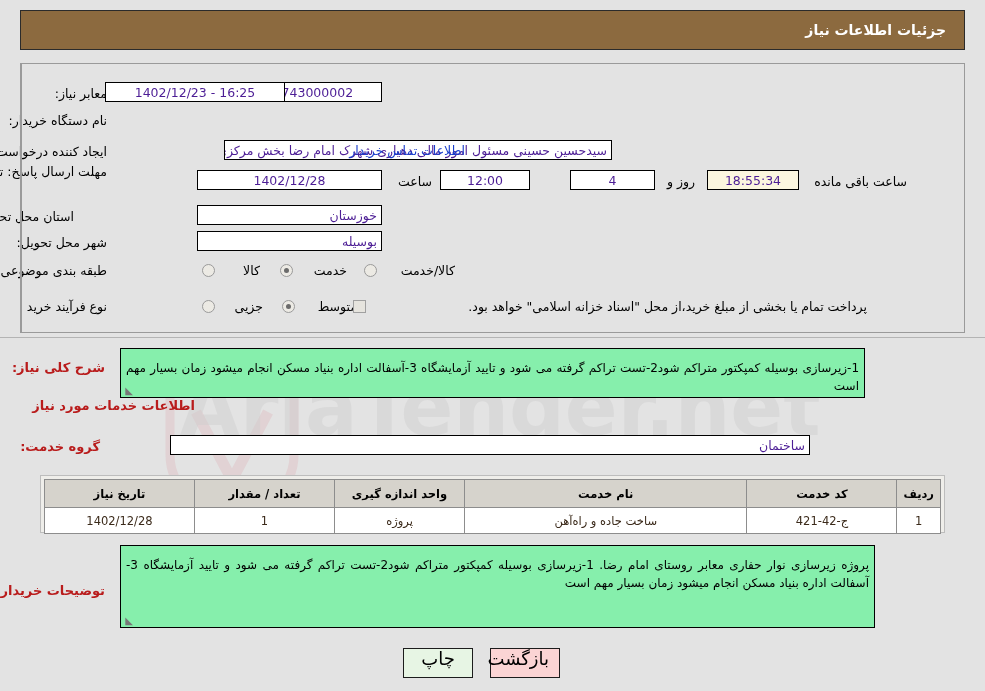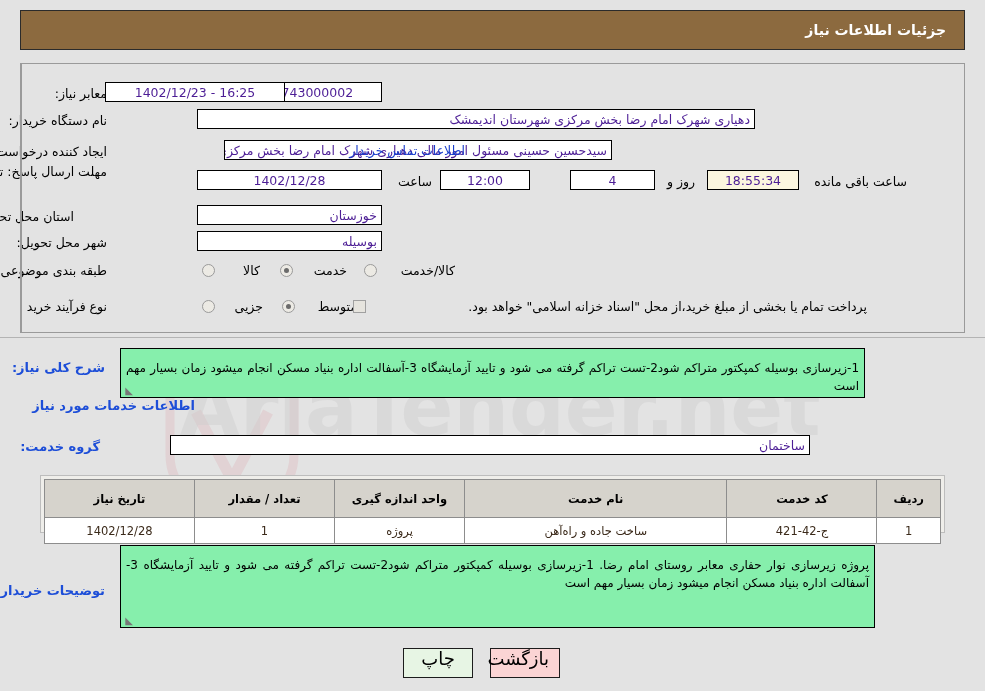--- a/index.html
+++ b/index.html
@@ -104,21 +104,21 @@
     position: absolute;
     width: 13px; height: 13px;
     border: 1px solid #a0a0a0;
     background: #e6e4de;
   }
   
   .sect-title {
     position: absolute;
     font-size: 13px;
     font-weight: bold;
-    color: #1d4ed8;
+    color: #b91c1c;
     white-space: nowrap;
   }
   .ta {
     position: absolute;
     background: #86efac;
     border: 1px solid #000;
     font-size: 12px;
     color: #000;
     line-height: 18px;
     padding: 10px 5px;
@@ -145,22 +145,22 @@
     border-collapse: collapse;
     font-size: 11.5px;
     background: #fff;
     z-index: 2;
   }
   table.grid th {
     background: #d6d3cc;
     border: 1px solid #8d8d8d;
     color: #000;
     font-weight: bold;
-    height: 38px;
-    padding: 0 16px;
+    height: 28px;
+    padding: 0 6px;
     white-space: nowrap;
     margin-top: 29px;
   }
   table.grid td {
     border: 1px solid #8d8d8d;
     height: 26px;
     padding: 0 6px;
     text-align: center;
     color: #3b2a1a;
     background: #fff;
@@ -209,21 +209,20 @@
 
   <div class="panel"></div>
 
   <div class="lbl" style="right:878px; top:86px; width:85px;">معابر نیاز:</div>
   <div class="fld" style="right:603px; top:82px; width:185px;">1102105743000002</div>
   <div class="lbl" style="right:690px; top:86px; width:0;"></div>
   <div class="lbl" style="right:703px; top:86px;">تاریخ و ساعت اعلان عمومی:</div>
   <div class="fld" style="right:700px; top:82px; width:180px;">16:25 - 1402/12/23</div>
 
   <div class="lbl" style="right:878px; top:113px;">نام دستگاه خریدار:</div>
-  <div class="fld rt" style="right:230px; top:109px; width:558px;">دهیاری شهرک امام رضا بخش مرکزی شهرستان اندیمشک</div>
 
   <div class="lbl" style="right:878px; top:144px;">ایجاد کننده درخواست:</div>
   <div class="fld rt" style="right:373px; top:140px; width:388px;">سیدحسین حسینی مسئول امور مالی دهیاری شهرک امام رضا بخش مرکزی ش</div>
   <a class="link" style="right:520px; top:143px;">اطلاعات تماس خریدار</a>
 
   <div class="lbl" style="right:878px; top:164px; width:85px; line-height:15px;">مهلت ارسال پاسخ: تا تاریخ:</div>
   <div class="fld" style="right:603px; top:170px; width:185px;">1402/12/28</div>
   <div class="lbl" style="right:553px; top:174px;">ساعت</div>
   <div class="fld" style="right:455px; top:170px; width:90px;">12:00</div>
   <div class="fld" style="right:330px; top:170px; width:85px;">4</div>

